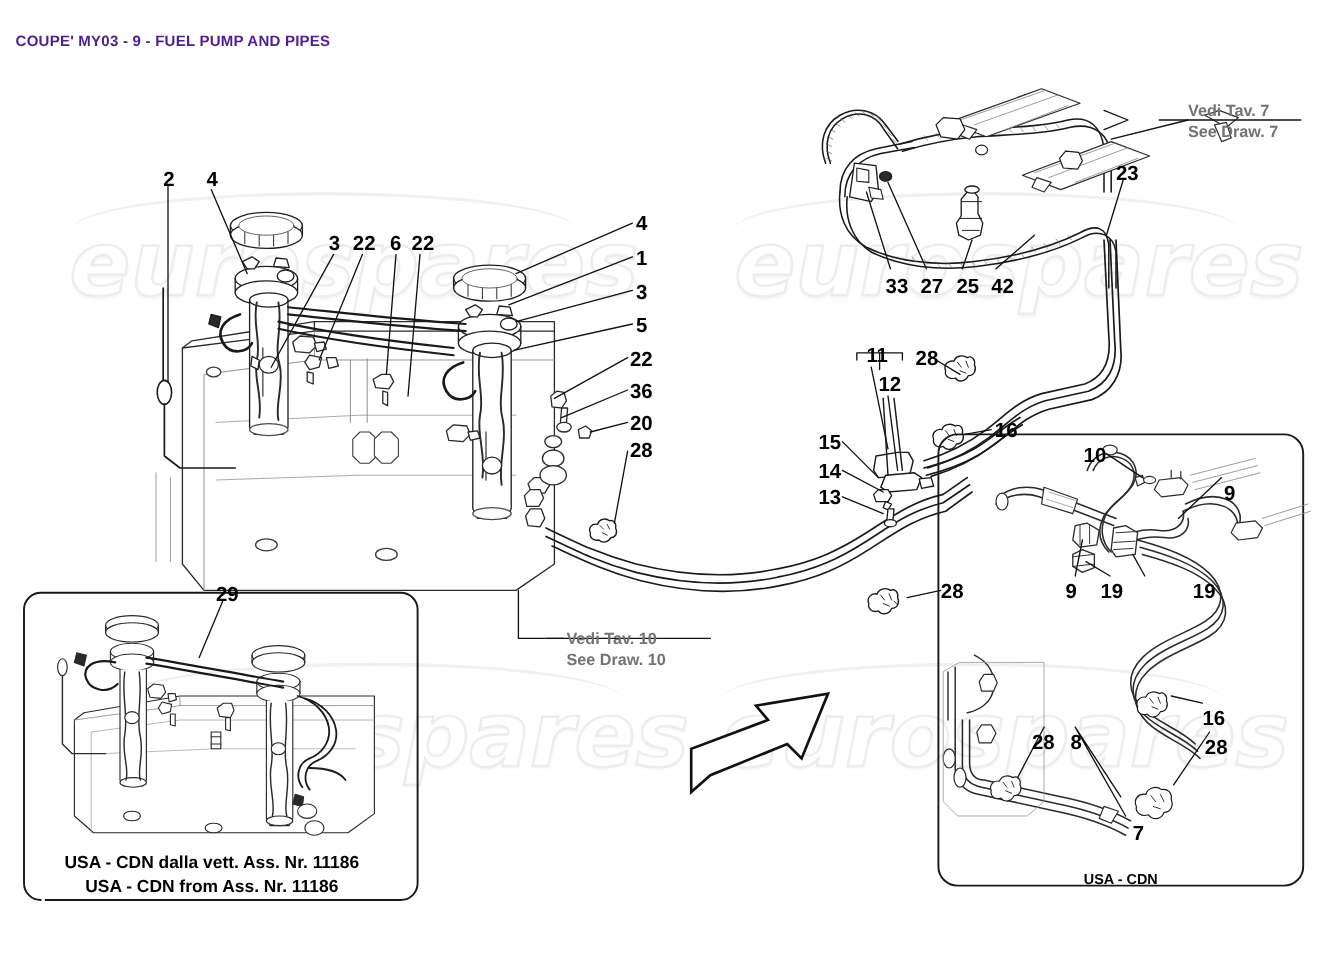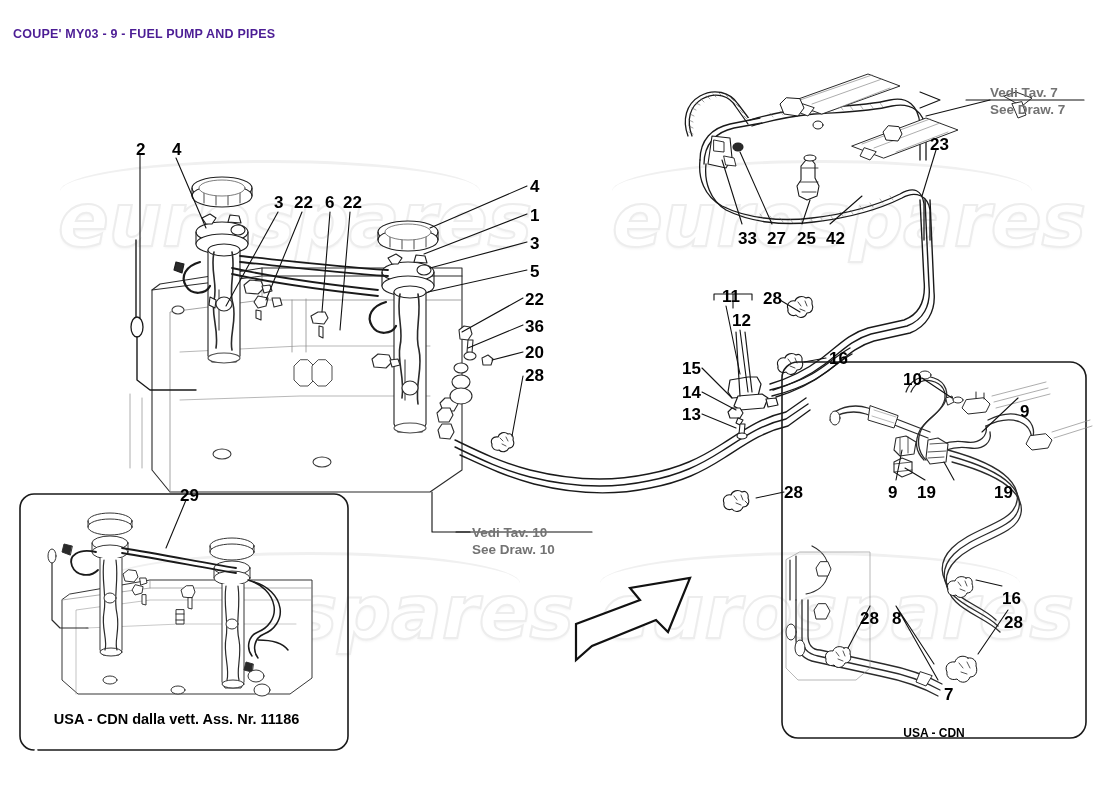--- a/index.html
+++ b/index.html
@@ -548,17 +548,18 @@
     <div>See Draw. 7</div>
   </div>
 
   <div class="refnote" style="left:472px; top:524px;">
     <div>Vedi Tav. 10</div>
     <div>See Draw. 10</div>
   </div>
 
   <div class="inset-caption" style="left:20px; top:710px; width:313px;">
     <div>USA - CDN dalla vett. Ass. Nr. 11186</div>
+    <div>USA - CDN from Ass. Nr. 11186</div>
   </div>
 
   <div class="inset-caption" style="left:782px; top:725px; width:304px; font-size:12px;">USA - CDN</div>
 
 </div>
 
 </body></html>

